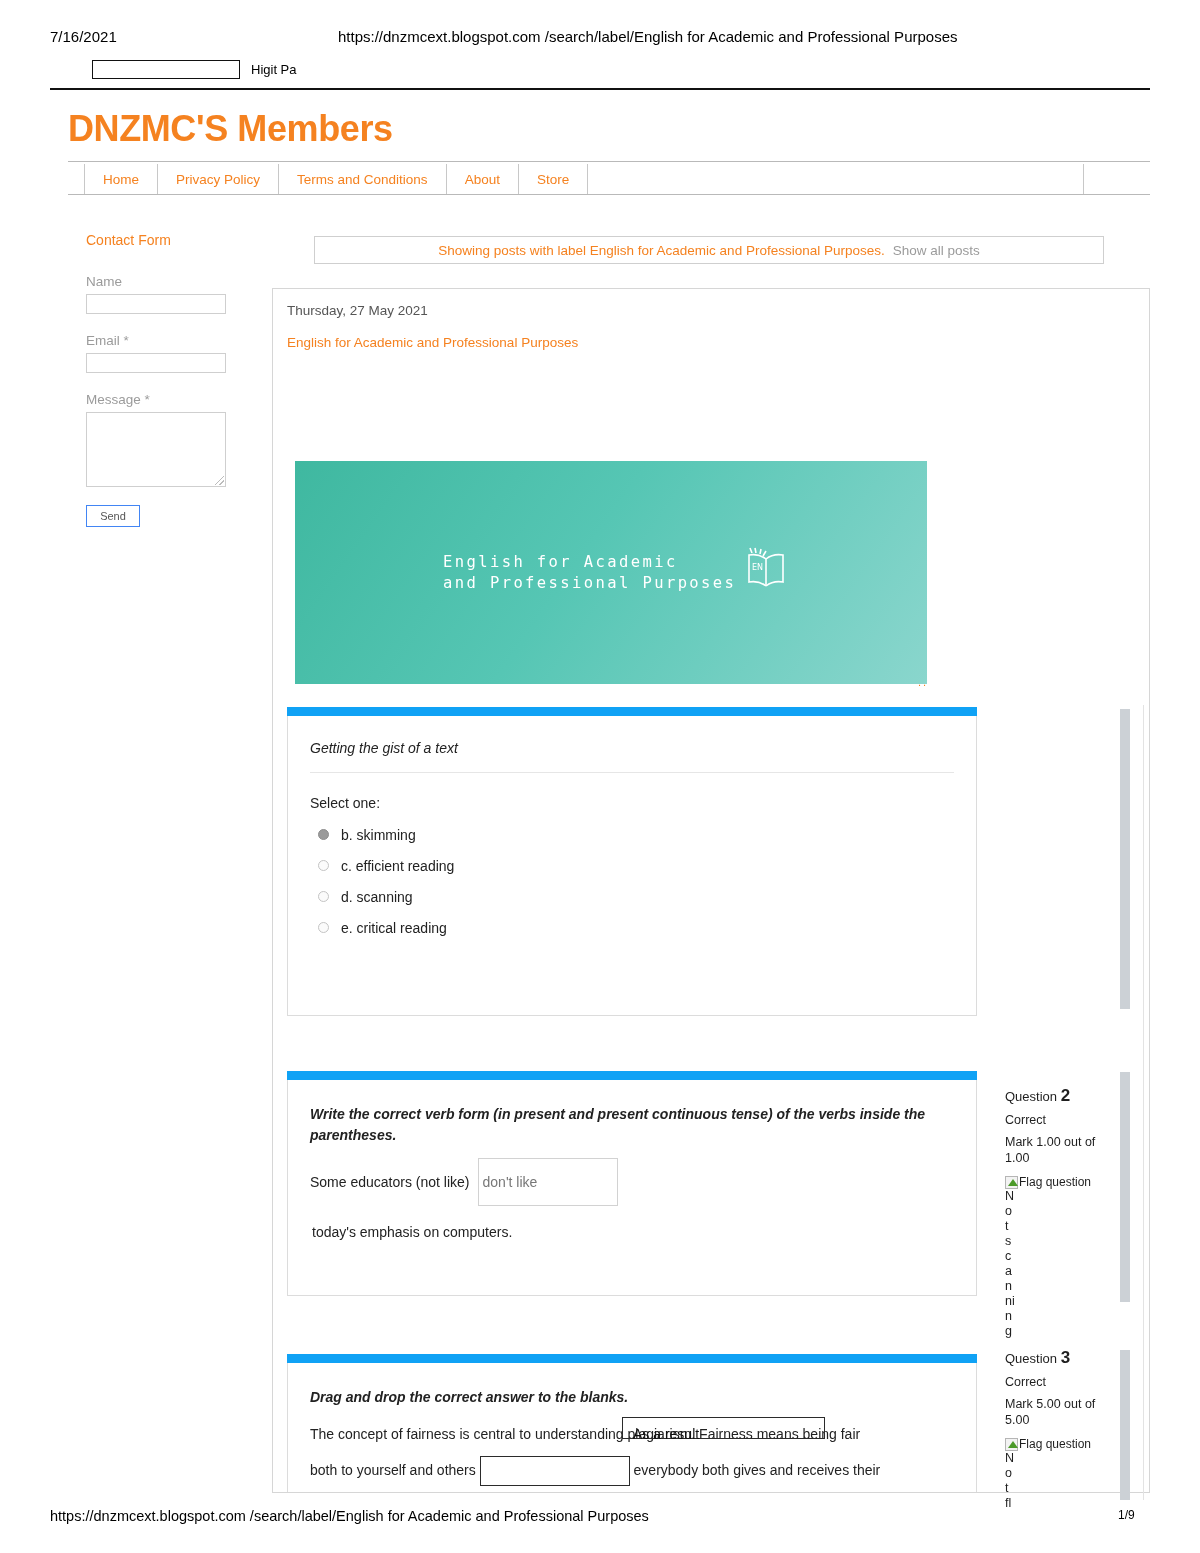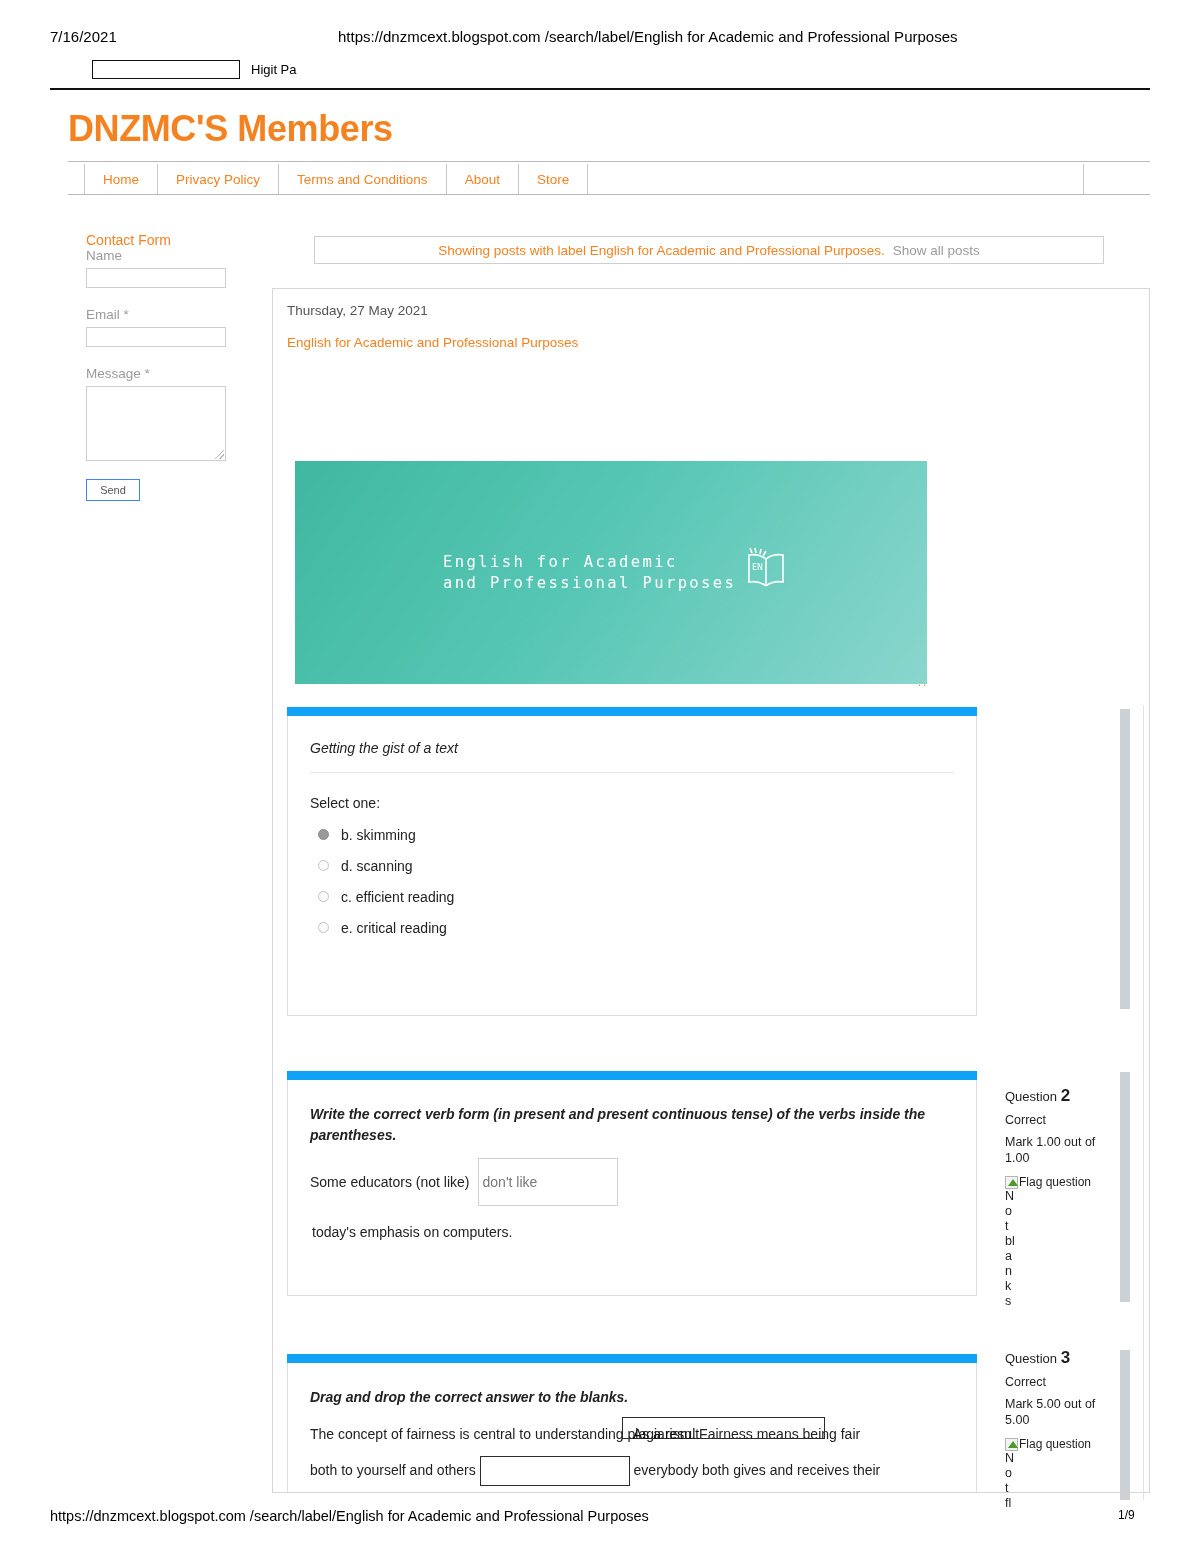--- a/index.html
+++ b/index.html
@@ -67,21 +67,21 @@
   .nav-filler {
     border-right:1px solid #c8c8c8;
     width:497px; margin-left:-1px;
   }
 
   
   .sidebar {
     position:absolute; left:86px; top:232px; width:200px;
   }
   .cf-title {
-    font-size:14px; color:#f58220; 
+    font-size:14px; color:#f58220; margin-bottom:26px;
   }
   .cf-label {
     font-size:13.5px; color:#9b9b9b; margin-bottom:5px;
   }
   .cf-input {
     width:140px; height:20px;
     border:1px solid #cfcfcf; background:#fff;
     margin-bottom:19px; display:block;
   }
   .cf-textarea {
@@ -322,25 +322,25 @@
     <div class="q-stem">Getting the gist of a text</div>
     <div class="q-rule"></div>
     <div class="q-selectone">Select one:</div>
     <ul class="opt-list">
       <li class="opt">
         <span class="radio on"></span>
         <span>b. skimming</span>
       </li>
       <li class="opt">
         <span class="radio"></span>
-        <span>d. scanning</span>
+        <span>c. efficient reading</span>
       </li>
       <li class="opt">
         <span class="radio"></span>
-        <span>c. efficient reading</span>
+        <span>d. scanning</span>
       </li>
       <li class="opt">
         <span class="radio"></span>
         <span>e. critical reading</span>
       </li>
     </ul>
   </div>
 
   <div class="qcard" id="q2">
     <div class="q-stem bold">Write the correct verb form (in present and present continuous tense) of the verbs inside the parentheses.</div>
@@ -373,21 +373,21 @@
   <div class="qnum">
     <span>Question</span>
     <b>2</b>
   </div>
   <div class="qstate">Correct</div>
   <div class="qmark">Mark 1.00 out of 1.00</div>
   <div class="flagline">
     <span class="brokenimg"></span>
     <span class="flagtxt">Flag question</span>
   </div>
-  <div class="vertword" style="width:10px; word-break:break-all;">Not blanks</div>
+  <div class="vertword" style="width:10px; word-break:break-all;">Not scanning</div>
 </div>
 
 <div class="qmeta" id="meta3">
   <div class="qnum">
     <span>Question</span>
     <b>3</b>
   </div>
   <div class="qstate">Correct</div>
   <div class="qmark">Mark 5.00 out of 5.00</div>
   <div class="flagline">

